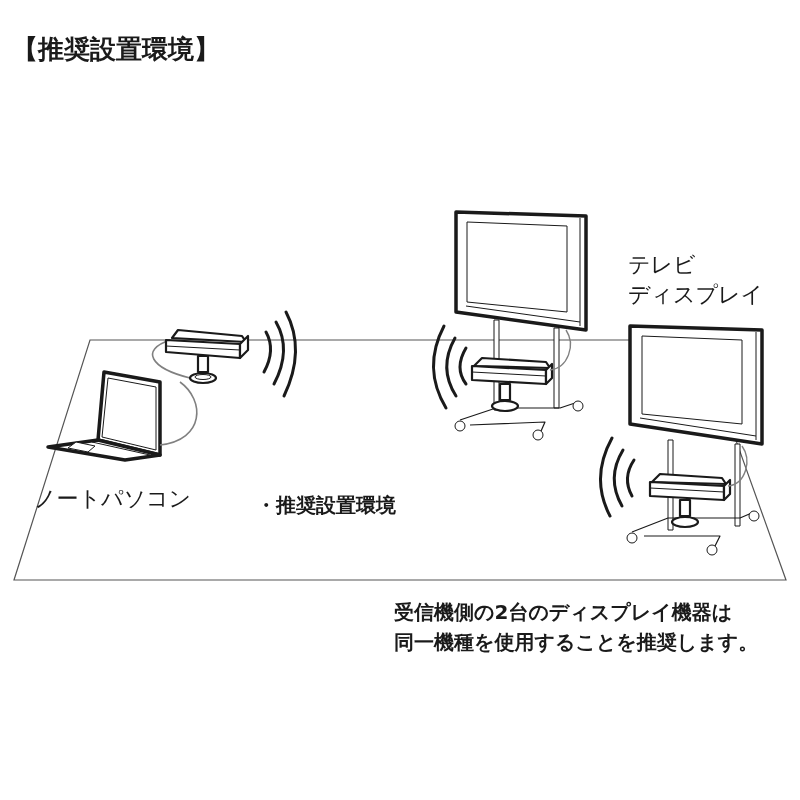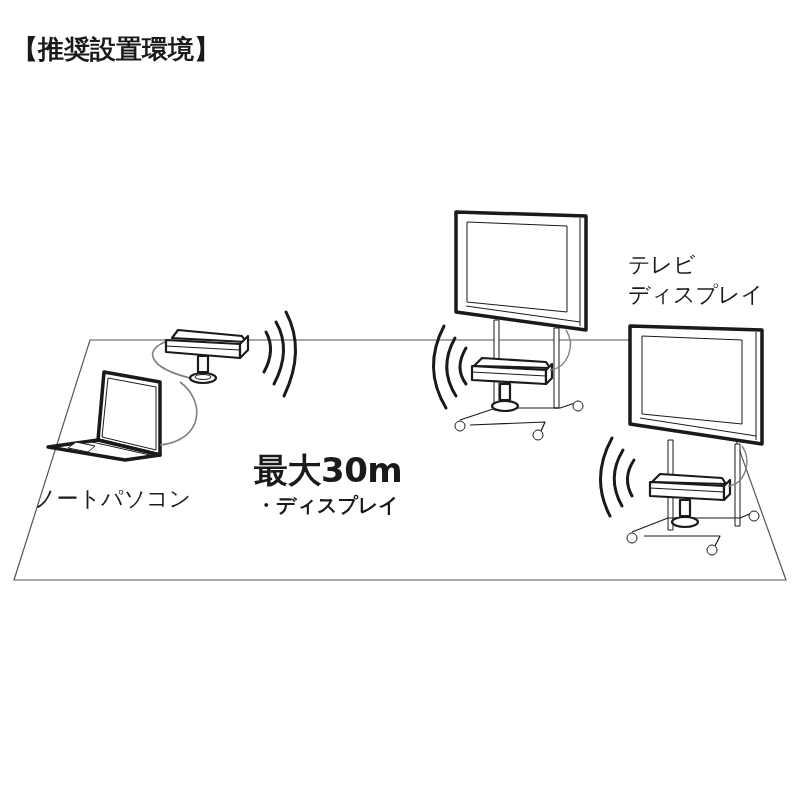--- a/index.html
+++ b/index.html
@@ -115,19 +115,22 @@
 
   <div class="label title">【推奨設置環境】</div>
 
   <div class="label display-label">
     <span class="bullet-item">テレビ</span>
     <span class="bullet-item">ディスプレイ</span>
   </div>
 
   <div class="label laptop-label">ノートパソコン</div>
 
-  <div class="label range-head">最大30m</div>
 
   <div class="label bullets">
-    <span class="bullet-item">・ディスプレイ</span>
+    <span class="bullet-item">・推奨設置環境</span>
   </div>
 
+  <div class="label note">
+    <span class="bullet-item">受信機側の2台のディスプレイ機器は</span>
+    <span class="bullet-item">同一機種を使用することを推奨します。</span>
+  </div>
 </div>
 
 </body></html>

